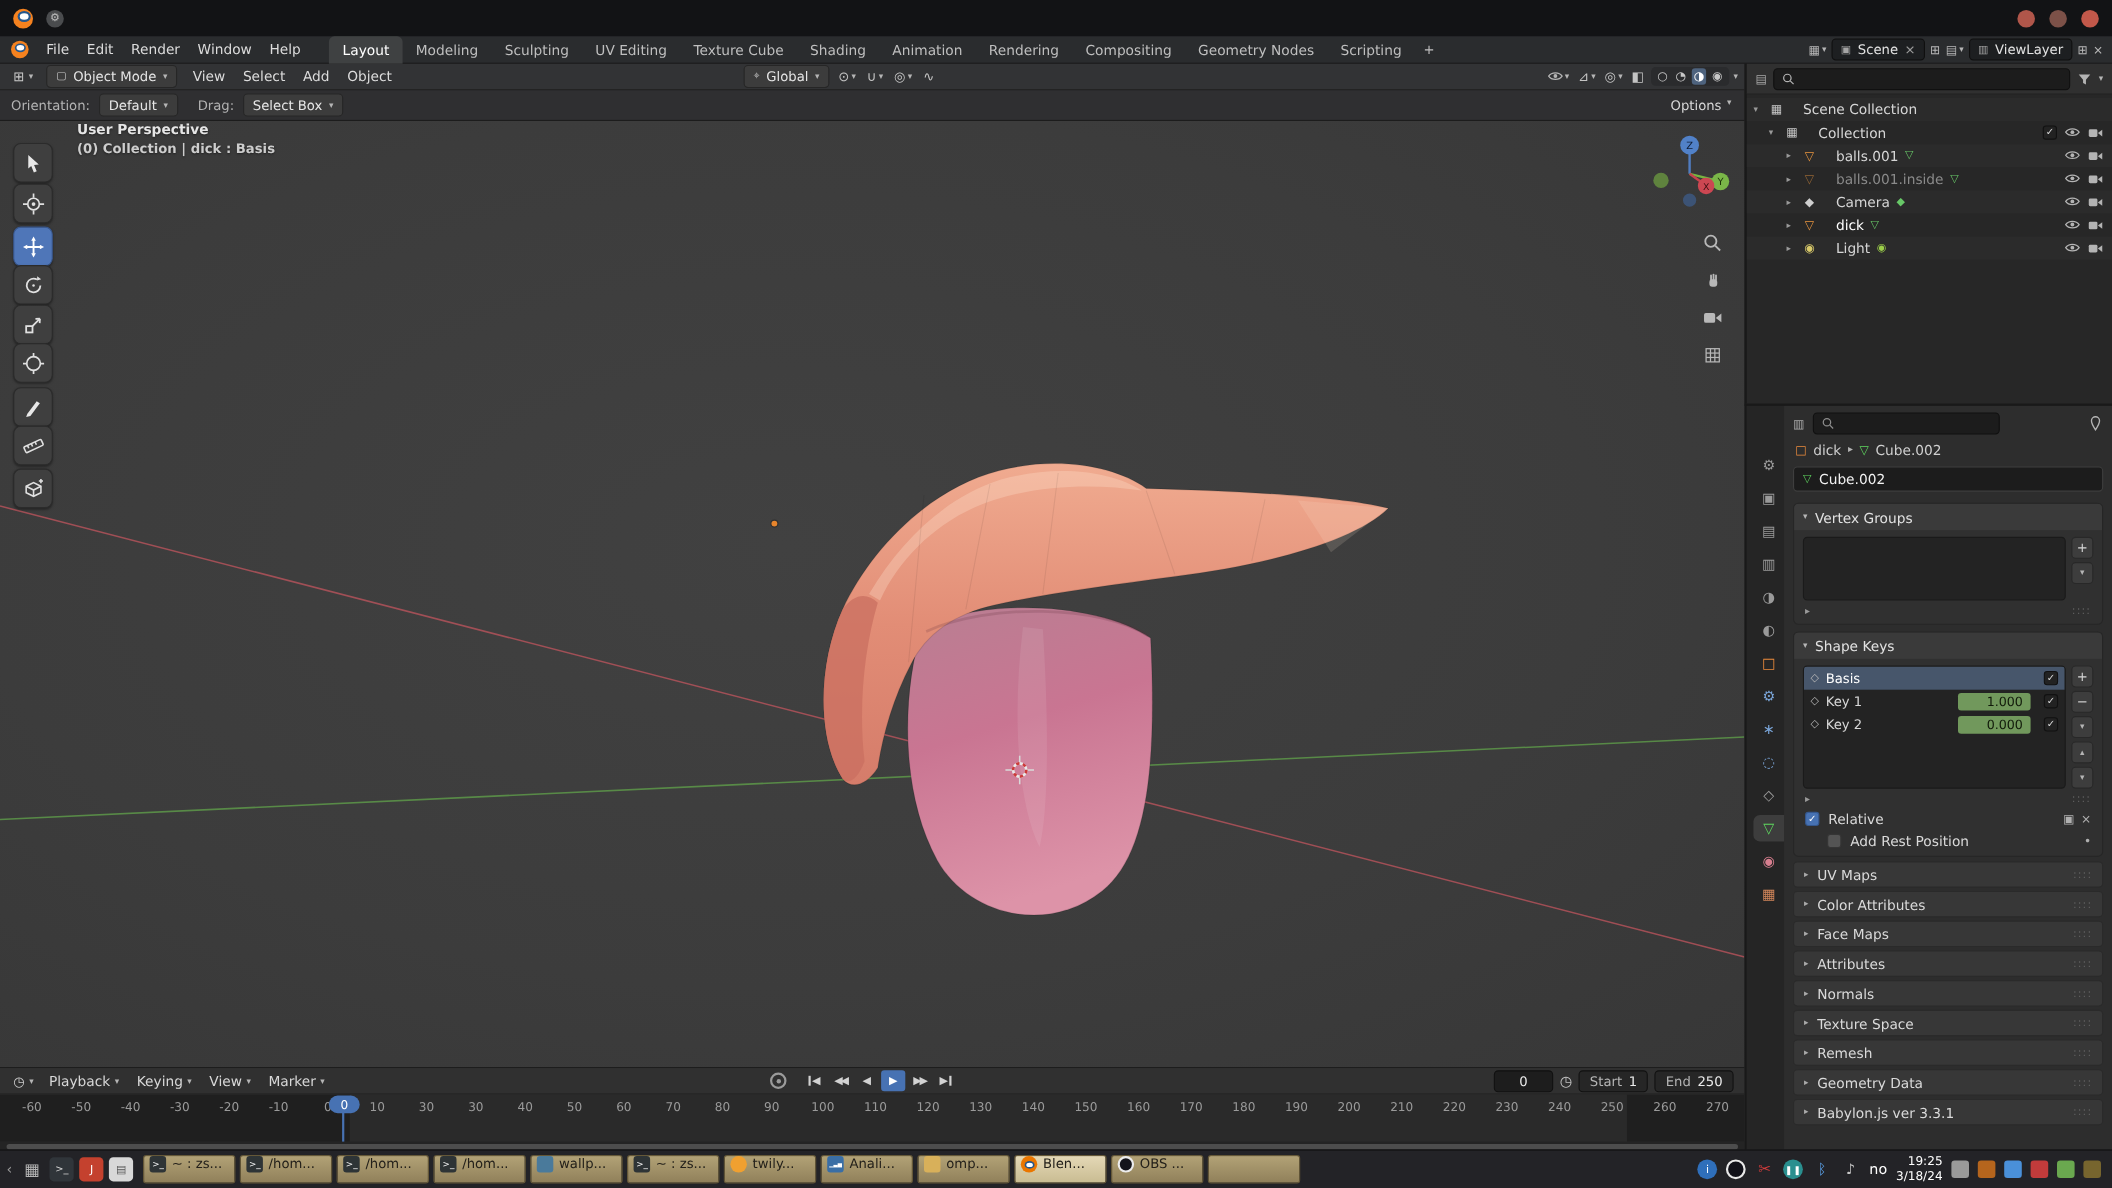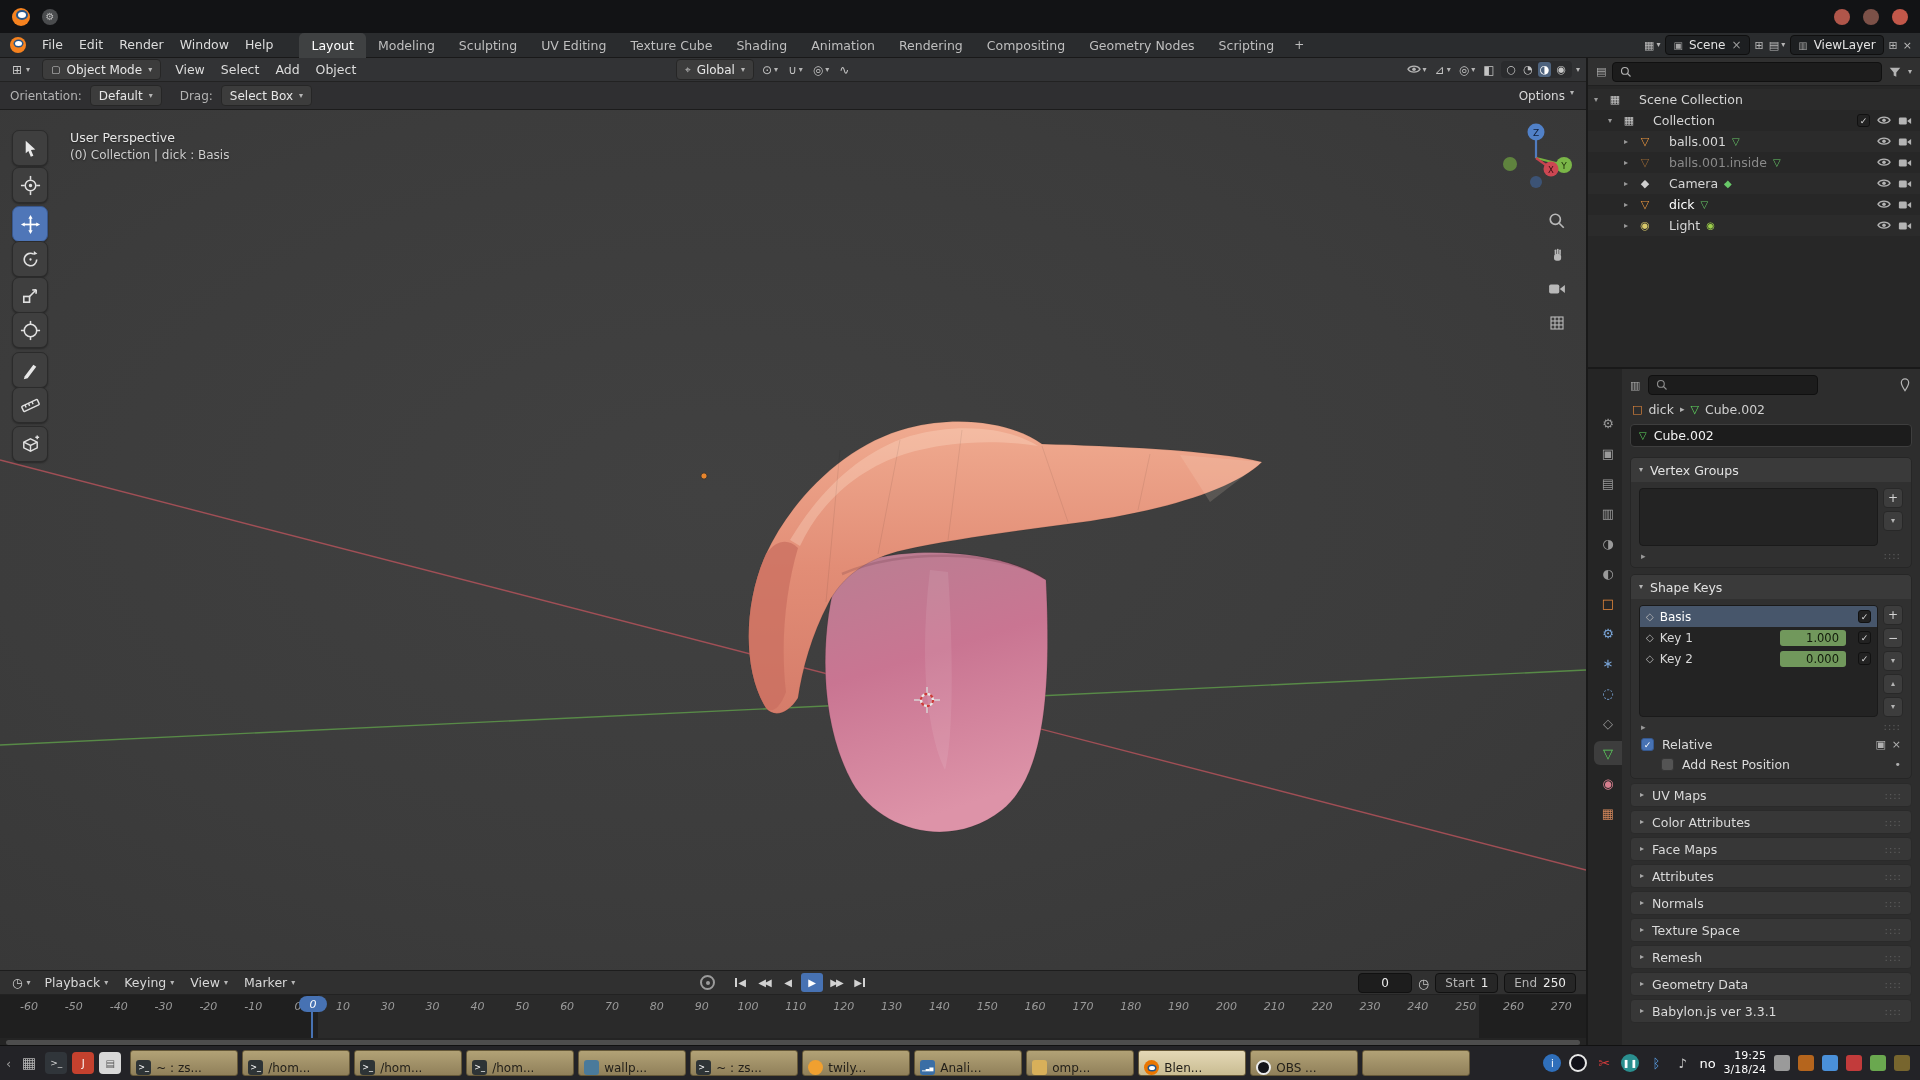--- a/index.html
+++ b/index.html
@@ -54,21 +54,21 @@
   .shade-group{display:flex;align-items:center;gap:3px;background:#2a2b2d;border-radius:4px;padding:1px 4px;}
   .shade{font-size:11px;color:#c7c7c7;padding:1px 2px;border-radius:3px;}
   .shade.active{background:#4e637e;color:#fff;}
   .toolsettings{position:relative;height:28px;background:#2f2f31;border-bottom:1px solid #1c1c1c;display:flex;align-items:center;gap:8px;padding-left:10px;}
   .ts-label{color:#b3b3b3;font-size:12px;}
   .ts-options{position:absolute;right:12px;display:flex;align-items:flex-start;gap:5px;color:#d8d8d8;font-size:12px;}
 
   
   .canvas{position:relative;height:860px;background:radial-gradient(ellipse at 45% 45%, #414141 0%, #3c3c3c 60%, #373737 100%);overflow:hidden;}
   .vp-svg{position:absolute;inset:0;width:1586px;height:860px;}
-  .vp-corner{position:absolute;left:70px;top:20px;text-shadow:0 1px 2px rgba(0,0,0,.45);}
+  .vp-corner{position:absolute;left:70px;top:0;text-shadow:0 1px 2px rgba(0,0,0,.45);font-weight:bold;}
   .vp-view-label{font-size:12.5px;color:#e6e6e6;}
   .vp-context-label{font-size:12px;color:#cdcdcd;margin-top:3px;}
   .vp-tools{position:absolute;left:0;top:0;}
   .vt-btn{position:absolute;left:12px;width:36px;height:36px;background:#3f3f3f;border:1px solid #2b2b2b;border-radius:7px;display:flex;align-items:center;justify-content:center;box-shadow:0 1px 2px rgba(0,0,0,.35);}
   .vt-btn.active{background:#4f76b8;border-color:#39578c;}
   .vt-btn svg{width:23px;height:23px;}
   .vp-gizmo{position:absolute;right:12px;top:10px;width:76px;height:76px;}
   .vp-nav{position:absolute;right:18px;top:100px;display:flex;flex-direction:column;gap:12px;align-items:center;}
   .vp-nav-btn{width:22px;height:22px;display:flex;align-items:center;justify-content:center;opacity:.9;}
 
@@ -82,21 +82,21 @@
   .pb{min-width:22px;height:19px;display:flex;align-items:center;justify-content:center;color:#d2d2d2;font-size:10px;border-radius:3px;padding:0 2px;}
   .pb .bar{display:inline-block;width:2px;height:9px;background:currentColor;margin:0 1px;font-style:normal;}
   .pb.tight{letter-spacing:-2px;}
   .pb.active{background:#4772b3;color:#fff;}
   .tl-right{position:absolute;right:10px;top:2px;display:flex;align-items:center;gap:6px;}
   .tl-field{background:#1d1d1d;border:1px solid #111;border-radius:4px;height:20px;display:flex;align-items:center;justify-content:center;font-size:12px;color:#ececec;}
   .tl-frame{width:54px;}
   .tl-se{padding:0 9px;gap:6px;background:#262626;}
   .tl-se .lab{color:#b5b5b5;}
   .tl-clock{color:#c0c0c0;font-size:13px;}
-  .tl-ruler{position:relative;height:43px;background:#2a2a2a;overflow:hidden;font-style:italic;}
+  .tl-ruler{position:relative;height:43px;background:#2a2a2a;overflow:hidden;}
   .range-pre{position:absolute;left:0;top:0;width:318px;height:100%;background:rgba(0,0,0,.25);}
   .range-post{position:absolute;left:1479px;right:0;top:0;height:100%;background:rgba(0,0,0,.25);}
   .tl-ticks{position:absolute;left:20px;width:1552px;top:5px;display:flex;justify-content:space-between;}
   .tick{font-size:11px;color:#9a9a9a;min-width:18px;text-align:center;}
   .ph-pill{position:absolute;left:299px;top:1px;width:28px;height:16px;background:#4772b3;border-radius:9px;color:#fff;font-size:11px;display:flex;align-items:center;justify-content:center;z-index:2;}
   .ph-line{position:absolute;left:311px;top:15px;bottom:0;width:2px;background:#4772b3;z-index:1;}
   .tl-scroll{position:relative;height:8px;background:#242424;}
   .tl-scroll .bar{position:absolute;left:6px;right:6px;top:1.5px;height:5px;background:#4d4d4d;border-radius:3px;}
 
   
@@ -174,21 +174,21 @@
 
   
   .taskbar{position:absolute;left:0;top:1045px;width:1920px;height:35px;background:#232327;border-top:1px solid #111;display:flex;align-items:center;gap:5px;padding:0 6px;}
   .tb-chevron{color:#9a9a9a;font-size:13px;margin-right:2px;}
   .launcher{width:22px;height:22px;border-radius:4px;display:flex;align-items:center;justify-content:center;font-size:11px;flex:none;}
   .launcher.grid{color:#b5b5b5;font-size:15px;}
   .launcher.term{background:#30353a;color:#d6d6d6;font-size:9px;}
   .launcher.jd{background:#c4412e;color:#fff;font-size:10px;}
   .launcher.files{background:#d8d8d8;color:#555;font-size:10px;}
   .tb-wins{display:flex;gap:4px;margin-left:4px;}
-  .win-btn{width:108px;height:26px;background:linear-gradient(#b2a276,#90805a);border:1px solid #655838;border-radius:3px;display:flex;align-items:flex-end;gap:5px;padding:0 5px;color:#23201a;font-size:12px;}
+  .win-btn{width:84px;height:26px;background:linear-gradient(#b2a276,#90805a);border:1px solid #655838;border-radius:3px;display:flex;align-items:flex-start;gap:5px;padding:0 5px;color:#23201a;font-size:12px;}
   .win-btn.active{background:linear-gradient(#e4d8b6,#c9bc92);}
   .wb-label{white-space:nowrap;overflow:hidden;}
   .wb-ico{width:15px;height:15px;border-radius:3px;flex:none;display:flex;align-items:center;justify-content:center;font-size:8px;color:#fff;}
   .wb-ico.terminal{background:#2e3436;} .wb-ico.terminal::before{content:">_";}
   .wb-ico.image{background:#4a7a9b;}
   .wb-ico.bird{background:#f0a030;border-radius:50%;}
   .wb-ico.chart{background:#3a6ea5;} .wb-ico.chart::before{content:"▁▃▅";font-size:5px;}
   .wb-ico.folder{background:#d8b05a;}
   .wb-ico.blender{background:#ea7600;border-radius:50%;} .wb-ico.blender::before{content:"";width:6px;height:4px;border-radius:50%;background:#fff;box-shadow:0 0 0 1.5px #25578c;}
   .wb-ico.obs{background:#14141a;border-radius:50%;border:2px solid #ececec;}

